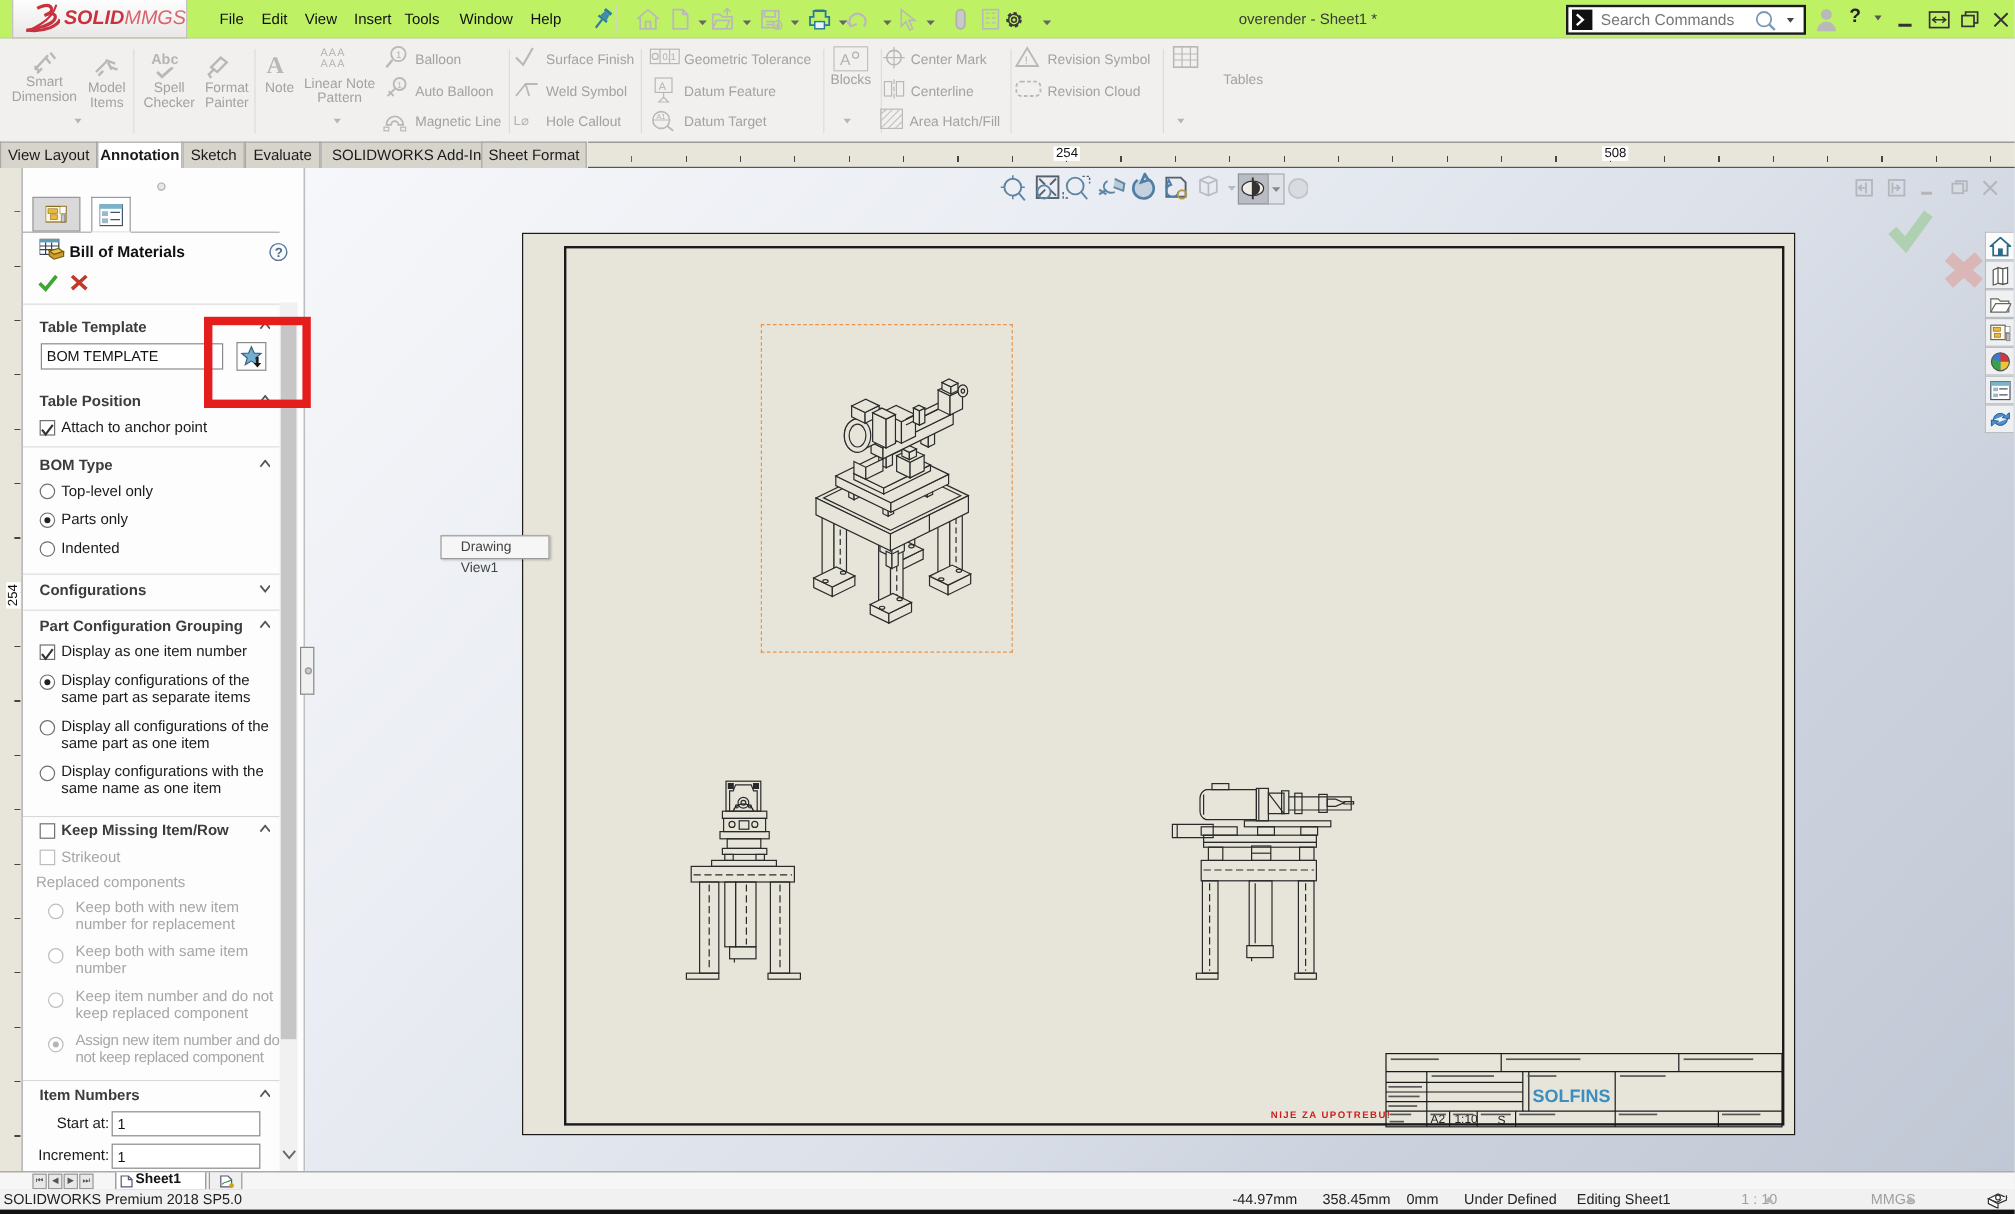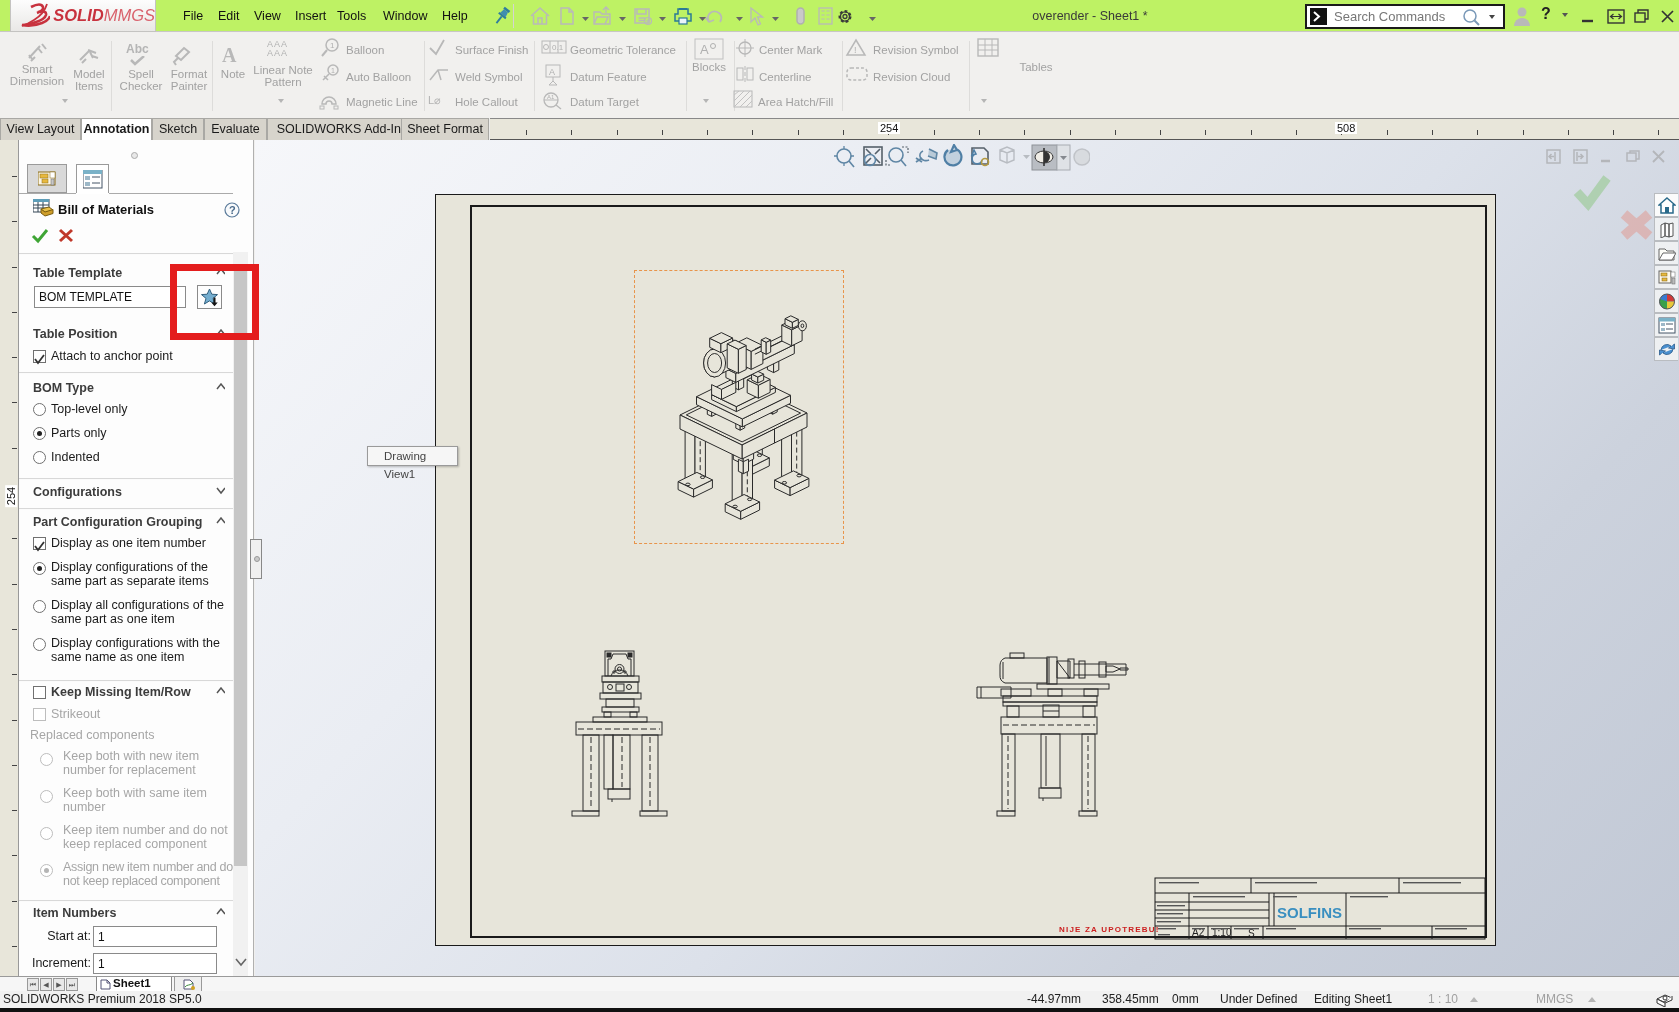--- a/index.html
+++ b/index.html
@@ -76,21 +76,21 @@
 
 #sheettabs { position:absolute; left:0; top:976px; width:1679px; height:15px; background:#f6f6f6; border-top:1px solid #9a9a9a; }
 .navbtn { position:absolute; top:1px; width:12px; height:13px; background:#e8e8e8; border:1px solid #999; font-size:7px; color:#555; text-align:center; line-height:12px;}
 #s1tab { position:absolute; left:96px; top:0px; width:76px; height:15px; background:#fff; border:1px solid #888; border-top:none; font-size:11.5px; font-weight:bold; color:#111; padding-left:16px; }
 #s2tab { position:absolute; left:174px; top:0px; width:28px; height:15px; background:#efefef; border:1px solid #999; border-top:none; }
 
 
 #statusbar { position:absolute; left:0; top:991px; width:1679px; height:17px; background:#f1f1f1; font-size:12px; color:#222; }
 #statusbar .black { position:absolute; left:0; top:17px; width:1679px; height:4px; background:#111; }
 .st { position:absolute; top:1px; }
-.stgray { color:#a0a0a0; }
+.stgray { color:#a0a0a0;margin-left:23px; }
 </style>
 </head>
 <body>
 
 <div id="titlebar">
   <div id="logo">
       <svg width="34" height="30" style="margin-right:3px;">
         <g fill="none" stroke="#c8323e">
           <path d="M13 6 q10 -5 12 0 q1 3 -6 6" stroke-width="2.6"></path>
           <path d="M20 11 q9 -2 8 3 q-1 4 -10 7 q-8 3 -14 3 q10 2 20 -2 q7 -3 8 -7" stroke-width="2.6"></path>

